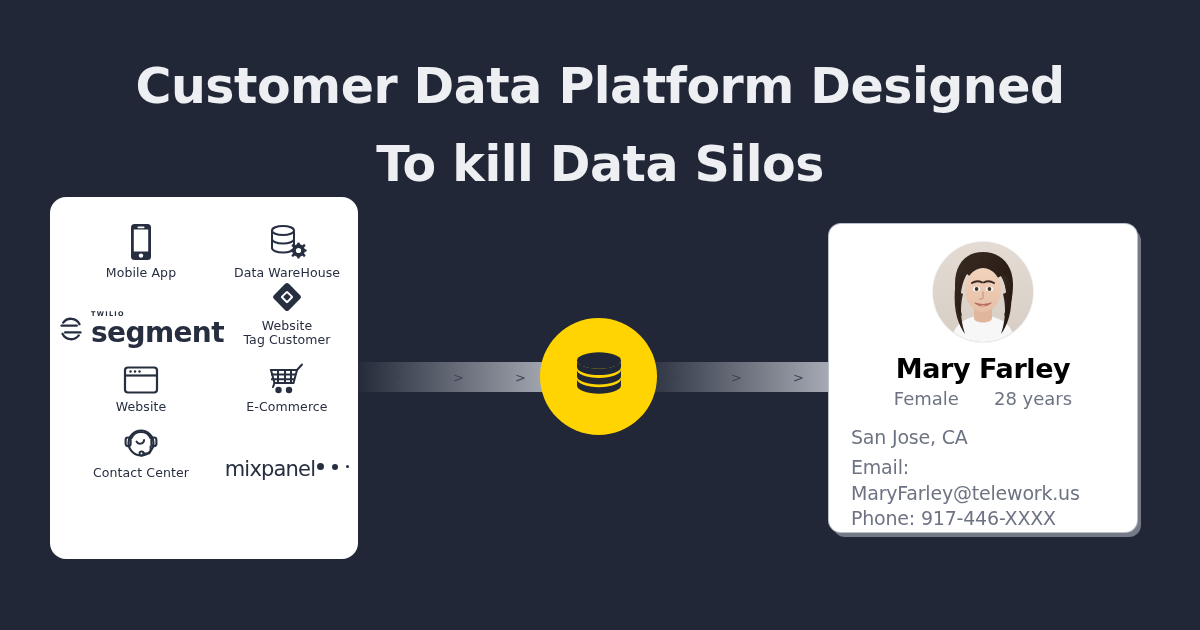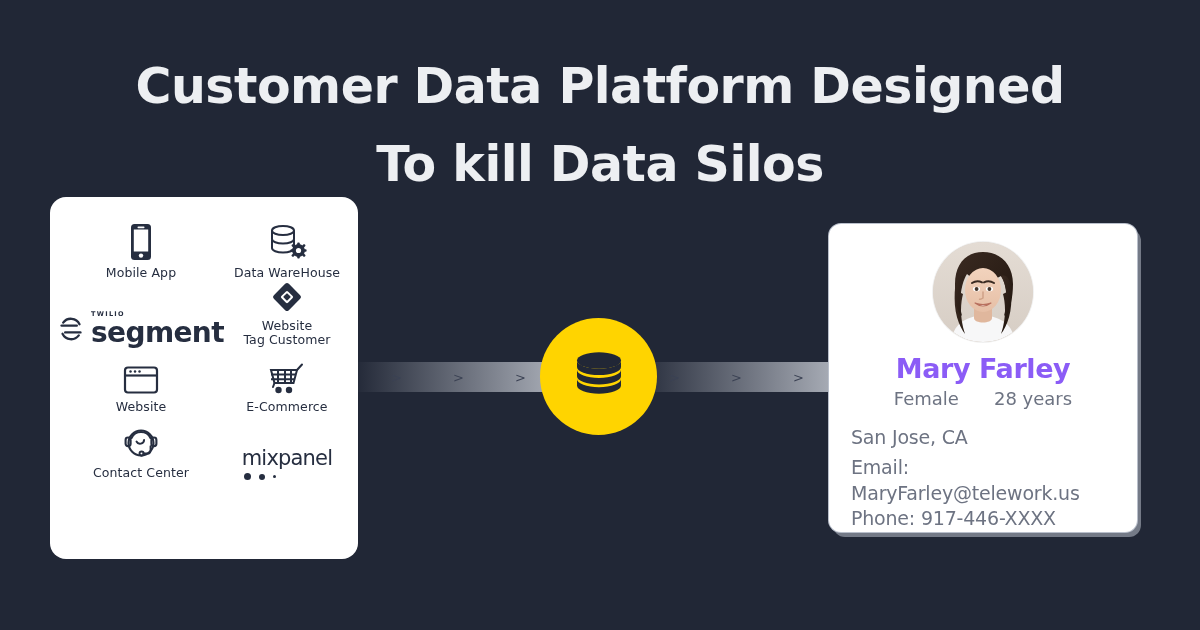--- a/index.html
+++ b/index.html
@@ -129,21 +129,21 @@
   .segment-name {
     font-family: "DejaVu Sans", sans-serif;
     font-size: 28px;
     font-weight: 700;
     letter-spacing: -0.6px;
     color: #262e40;
   }
 
   .mixpanel-logo {
     display: flex;
-    flex-direction: column;
+    flex-direction: row;
     align-items: flex-start;
   }
   .mixpanel-name {
     font-family: "DejaVu Sans", sans-serif;
     font-size: 21px;
     font-weight: 400;
     letter-spacing: -0.8px;
     color: #262e40;
     line-height: 1;
   }
@@ -197,21 +197,21 @@
     overflow: hidden;
     position: relative;
     background: #ddd4cb;
     box-shadow: 0 0 0 1px rgba(0,0,0,0.06);
   }
   .profile-name {
     text-align: center;
     font-family: "DejaVu Sans", sans-serif;
     font-weight: 700;
     font-size: 27px;
-    color: #8b5cf6;
+    color: #000000;
     letter-spacing: -0.4px;
     margin-top: 13px;
     line-height: 1.05;
   }
   .profile-meta {
     display: flex;
     justify-content: center;
     gap: 35px;
     margin-top: 5px;
   }

